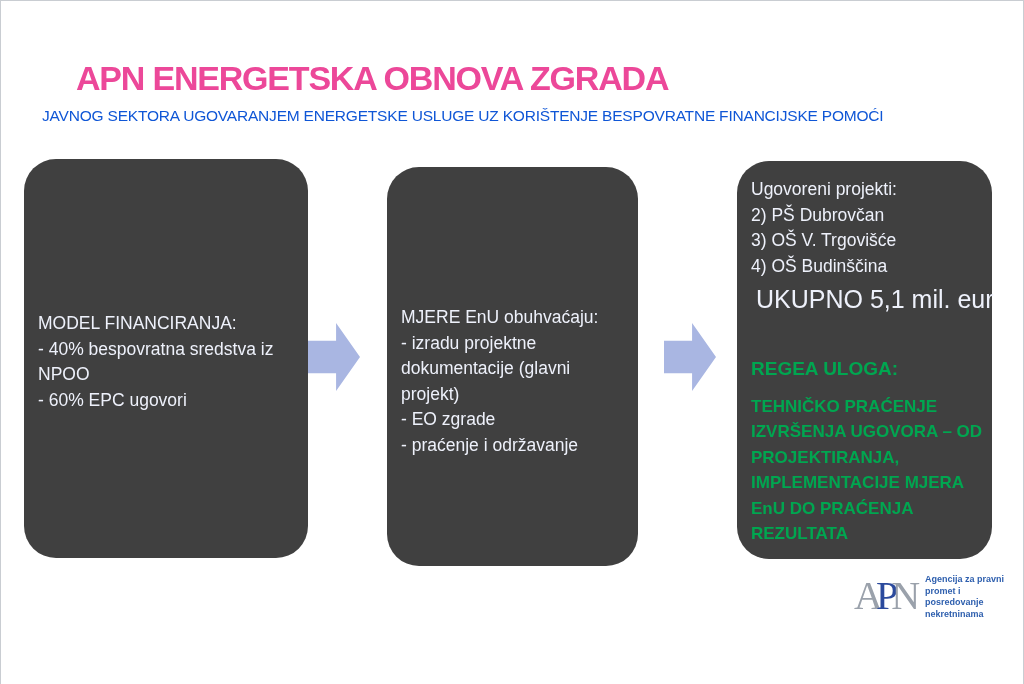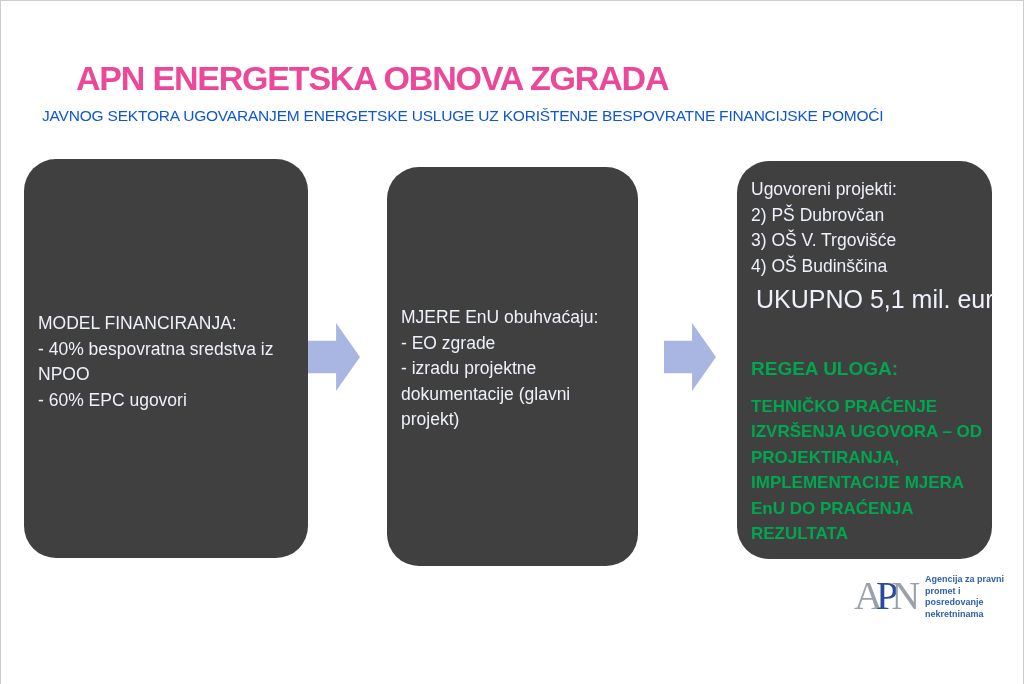--- a/index.html
+++ b/index.html
@@ -113,22 +113,23 @@
   <div class="box box1">
     <div>MODEL FINANCIRANJA:</div>
     <div>- 40% bespovratna sredstva iz NPOO</div>
     <div>- 60% EPC ugovori</div>
   </div>
 
   <div class="arrow arrow1"></div>
 
   <div class="box box2">
     <div>MJERE EnU obuhvaćaju:</div>
+    <div>- izradu projektne dokumentacije (glavni projekt)</div>
     <div>- EO zgrade</div>
-    <div>- izradu projektne dokumentacije (glavni projekt)</div>
+    <div>- praćenje i održavanje</div>
   </div>
 
   <div class="arrow arrow2"></div>
 
   <div class="box box3">
     <div>Ugovoreni projekti:</div>
     <div>2) PŠ Dubrovčan</div>
     <div>3) OŠ V. Trgovišće</div>
     <div>4) OŠ Budinščina</div>
     <div class="total-line">UKUPNO 5,1 mil. eur</div>

